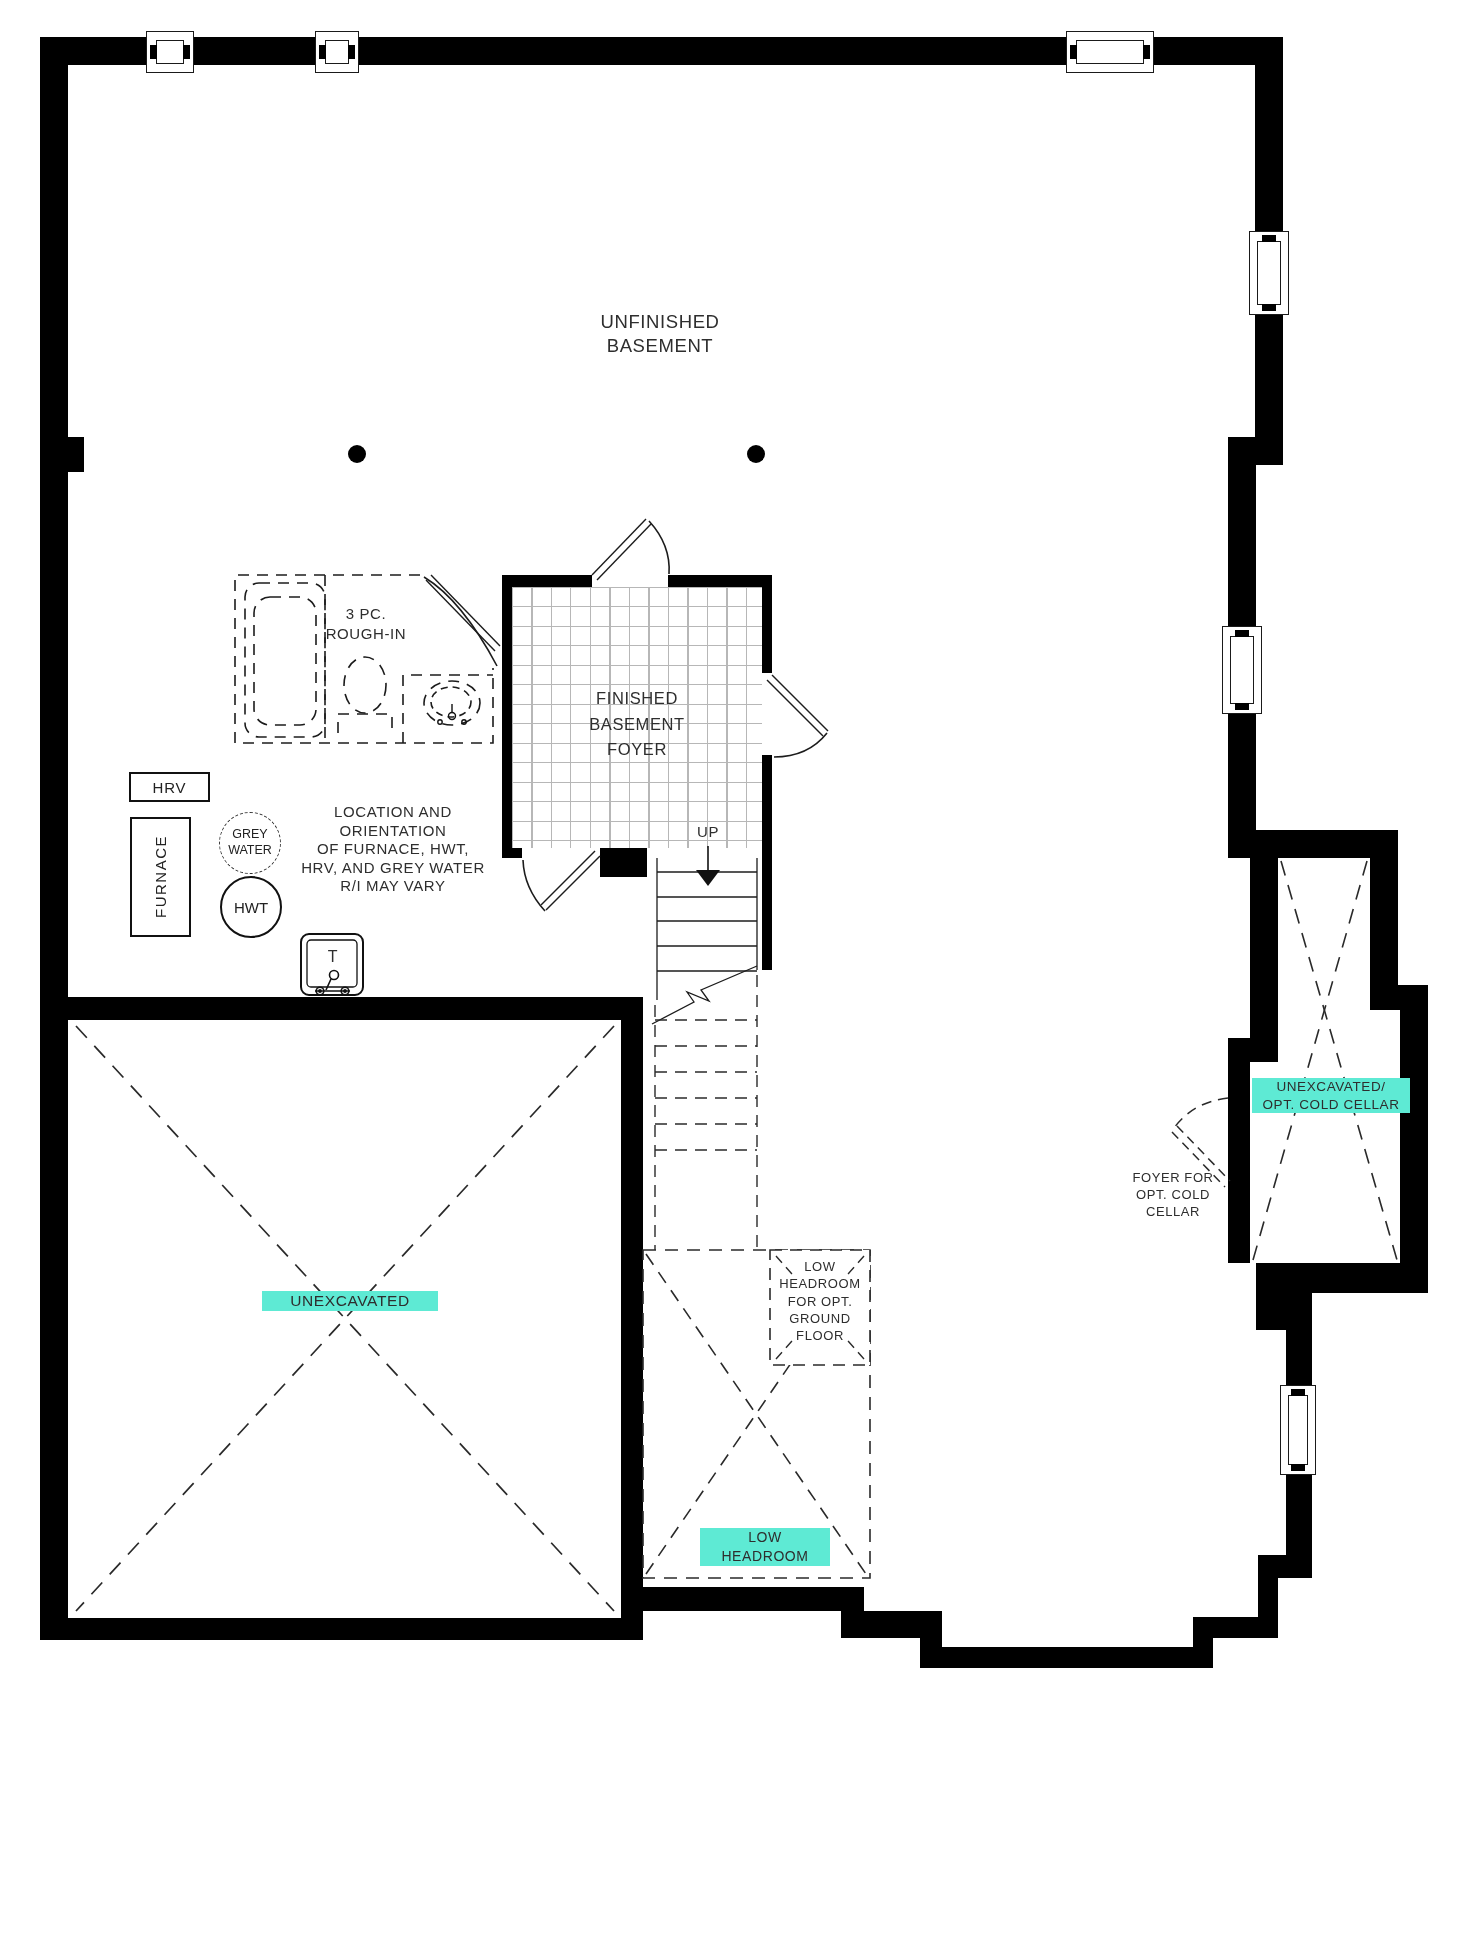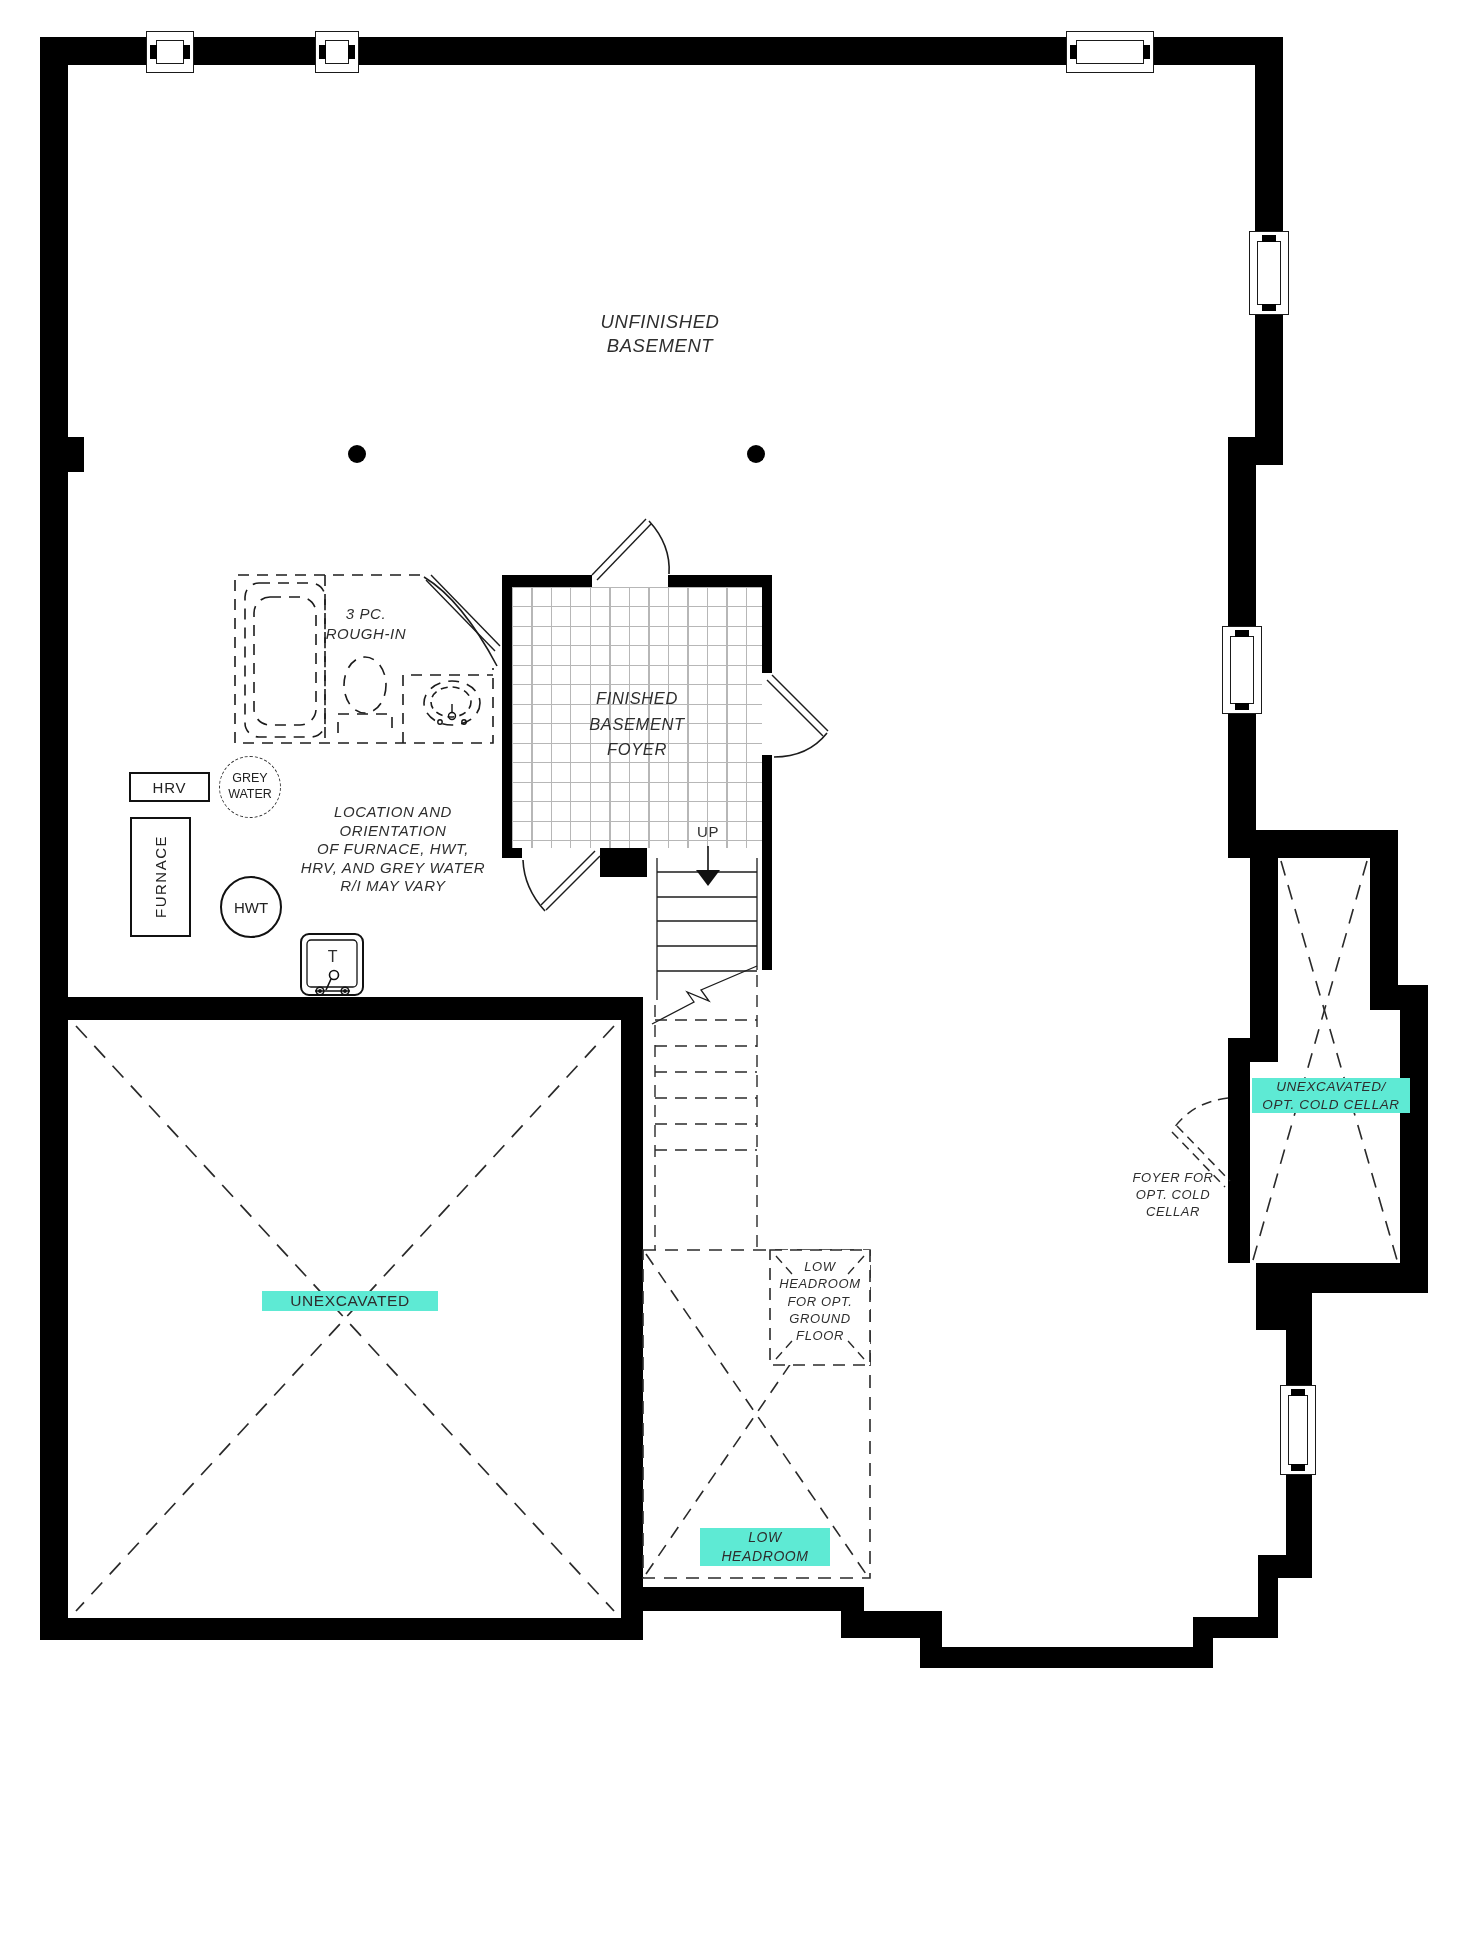--- a/index.html
+++ b/index.html
@@ -1,21 +1,21 @@
 <!DOCTYPE html>
 <html><head>
 <meta charset="utf-8">
 <style>
   html,body{margin:0;padding:0;background:#ffffff;}
   #plan{position:relative;width:1470px;height:1950px;background:#fff;
         font-family:"Liberation Sans",sans-serif;color:#2a2a2a;overflow:hidden;}
   .wall{position:absolute;background:#000;}
   .thinwall{position:absolute;background:#000;}
   .label{position:absolute;text-align:center;color:#2e2e2e;letter-spacing:.6px;line-height:1.32;}
-  .label .ln{display:block;font-style:italic;}
+  .label .ln{display:block;}
   .whitebg{background:#5eead4;}
   .tile{position:absolute;left:512px;top:587px;width:250px;height:261px;
         background-image:
           repeating-linear-gradient(to right,#b7b7b7 0 1px,transparent 1px 19.5px),
           repeating-linear-gradient(to bottom,#b7b7b7 0 1px,transparent 1px 19.5px);}
   .win{position:absolute;background:#fff;border:1.5px solid #1a1a1a;box-sizing:border-box;}
   .win .inner{position:absolute;border:1px solid #1a1a1a;}
   .win-h .inner{left:9px;right:9px;top:8px;bottom:8px;}
   .win-v .inner{top:9px;bottom:9px;left:7px;right:7px;}
   .win .nub{position:absolute;background:#000;}
@@ -224,21 +224,21 @@
       </g>
     </g>
   </svg>
 
   <div class="boxlbl" style="left:129px;top:772px;width:81px;height:30px">
     <span>HRV</span>
   </div>
   <div class="boxlbl" style="left:130px;top:817px;width:61px;height:120px">
     <span style="writing-mode:vertical-rl;transform:rotate(180deg);letter-spacing:1.5px">FURNACE</span>
   </div>
-  <div class="circlbl" style="left:219px;top:756px;width:62px;height:62px;border:1.6px dashed #333;font-size:12.5px;line-height:1.25">
+  <div class="circlbl" style="left:219px;top:812px;width:62px;height:62px;border:1.6px dashed #333;font-size:12.5px;line-height:1.25">
     <span>GREY</span>
     <span>WATER</span>
   </div>
   <div class="circlbl" style="left:220px;top:876px;width:62px;height:62px;border:2px solid #111;font-size:15px">
     <span>HWT</span>
   </div>
   <div class="label" style="left:318px;top:946px;width:30px;font-size:16px">T</div>
 
   <div class="label" style="left:560px;top:310px;width:200px;font-size:18.5px">
     <span class="ln">UNFINISHED</span>

